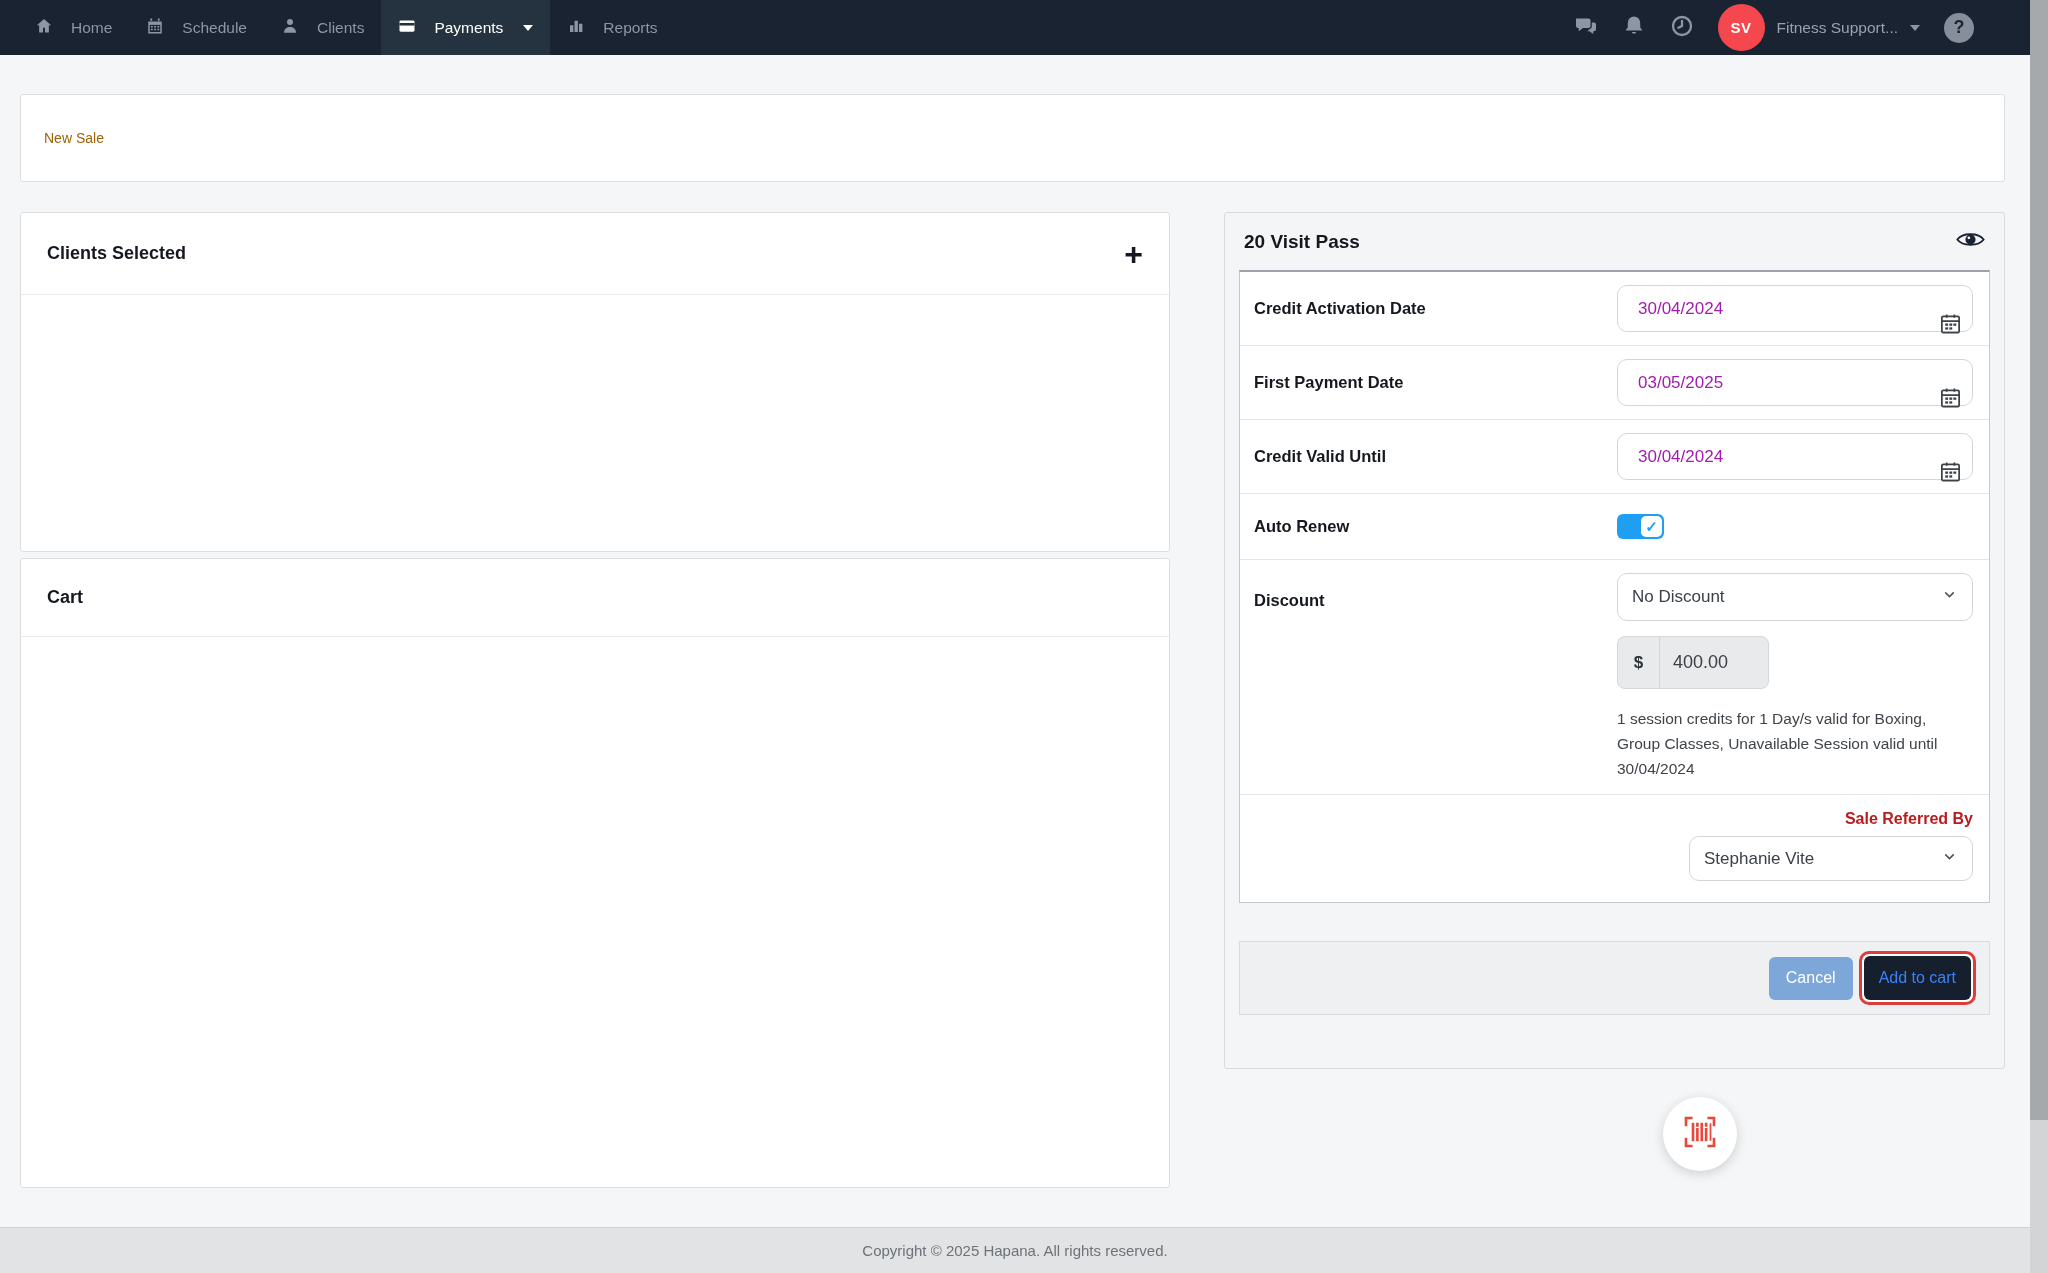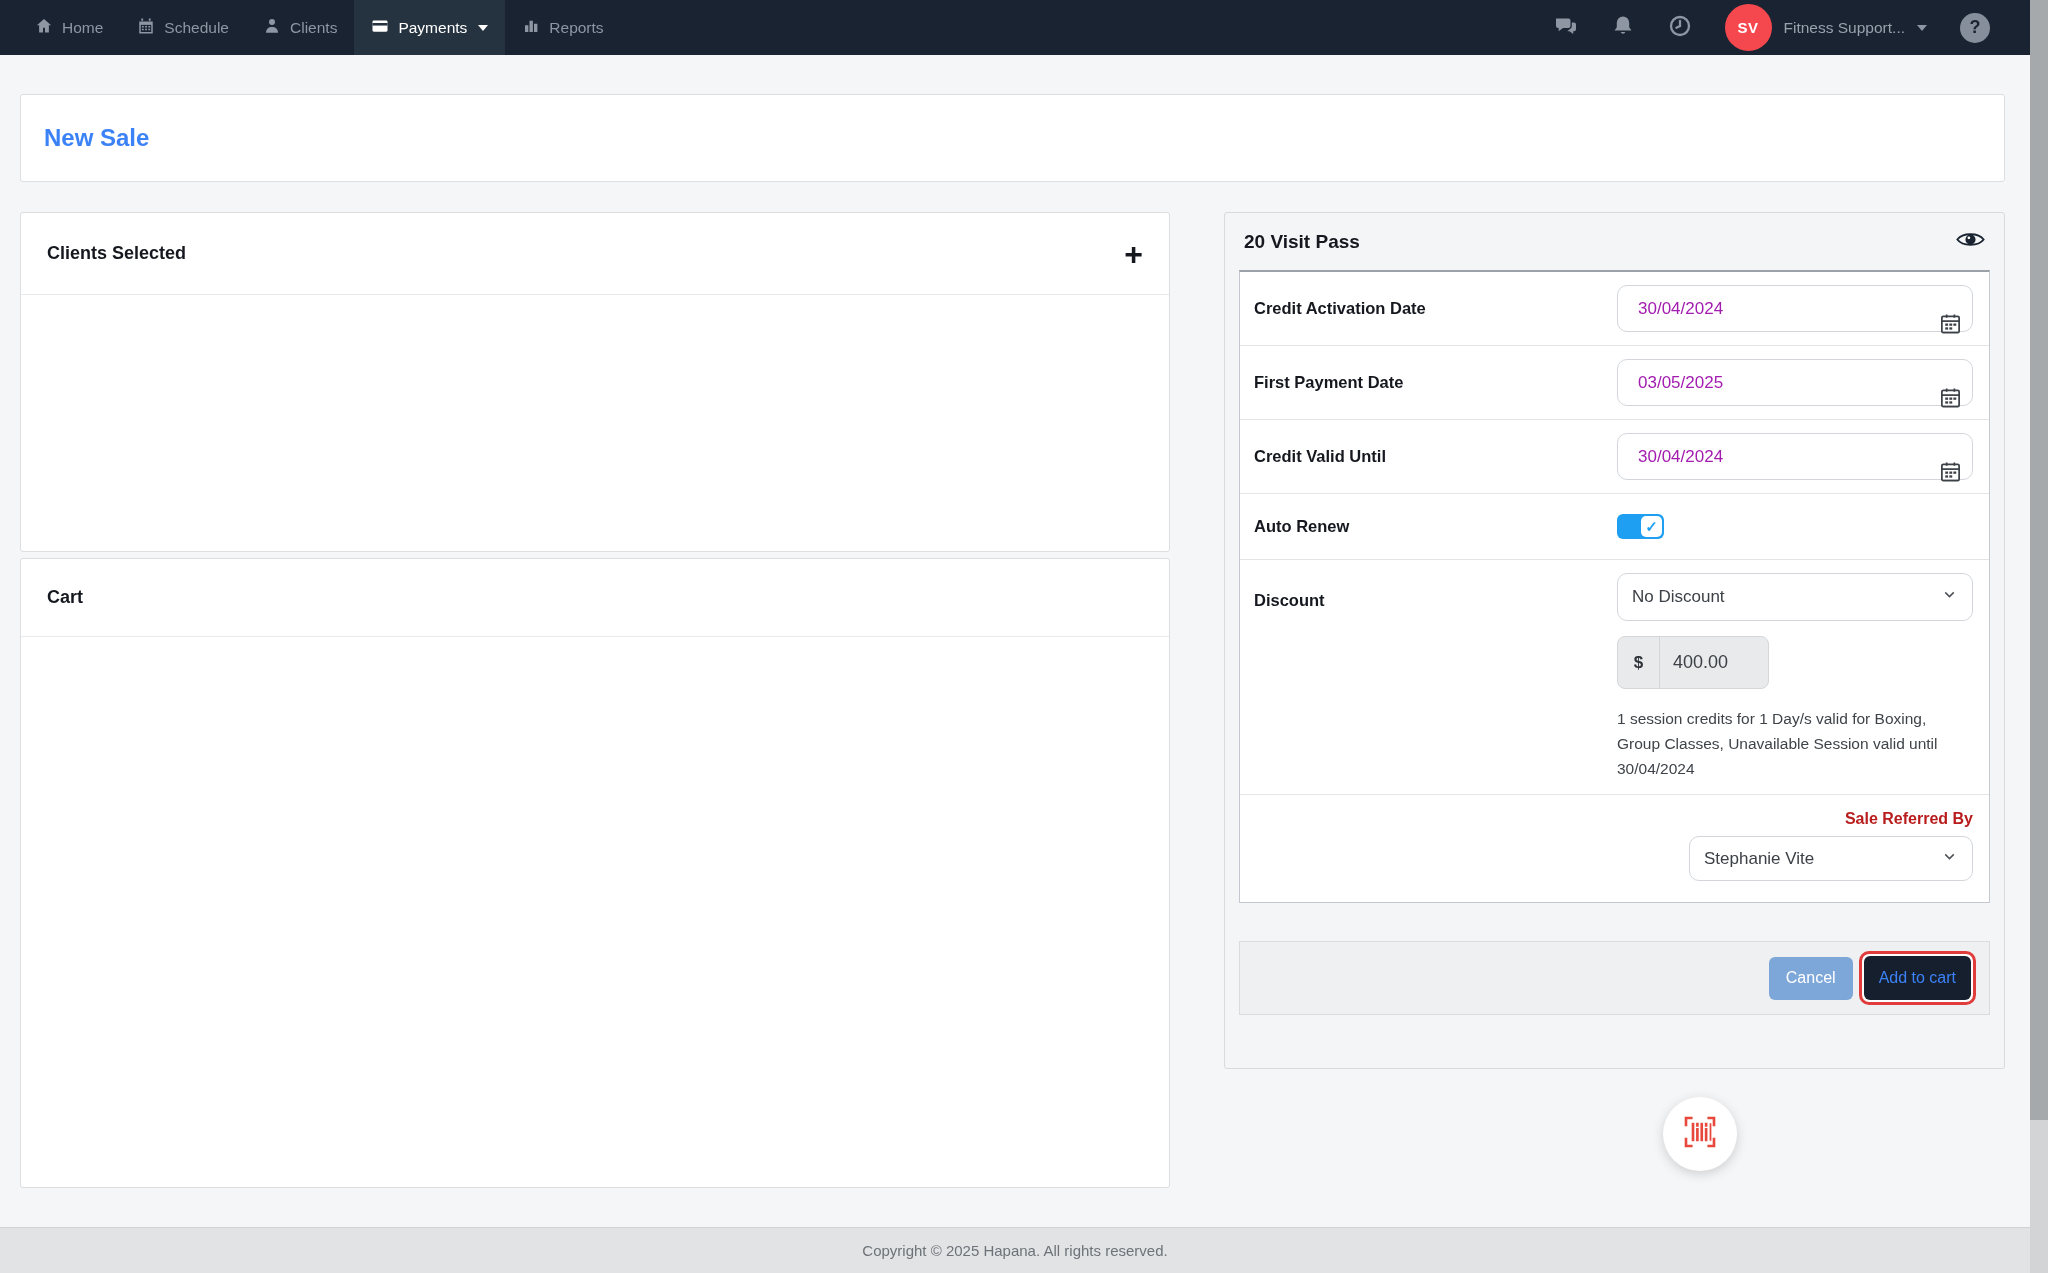--- a/index.html
+++ b/index.html
@@ -6,37 +6,37 @@
   html,body { margin:0; padding:0; }
   body { font-family:"Liberation Sans", sans-serif; background:#f5f6f7; }
   .page { position:relative; width:2048px; height:1273px; overflow:hidden; background:#f5f6f7; display:flex; flex-direction:column; }
 
   
   .scrollbar { position:absolute; right:0; top:0; width:18px; height:1273px; background:#d2d4d6; z-index:50; }
   .scrollbar .thumb { position:absolute; top:0; left:0; width:18px; height:1120px; background:#a5a9ac; }
 
   
   .nav { width:2030px; height:55px; background:#1a2331; display:flex; align-items:stretch; padding-left:18px; flex:0 0 auto; }
-  .nav-item { display:flex; align-items:center; gap:9px; padding:0 17px; color:#8e96a3; font-size:15.5px; cursor:pointer; }
+  .nav-item { display:flex; align-items:center; gap:18px; padding:0 17px; color:#8e96a3; font-size:15.5px; cursor:pointer; }
   .nav-item svg { width:18px; height:18px; flex:0 0 auto; }
   .nav-item.active { background:#25323f; color:#ffffff; }
   .caret { display:inline-block; width:0; height:0; border-left:5px solid transparent; border-right:5px solid transparent; border-top:6px solid currentColor; margin-left:2px; }
-  .nav-right { margin-left:auto; display:flex; align-items:center; gap:33px; padding-right:40px;text-align:center; }
+  .nav-right { margin-left:auto; display:flex; align-items:center; gap:24px; padding-right:56px;text-align:center; }
   .icon-btn { color:#8e96a3; display:flex; align-items:center; }
   .icon-btn svg { width:24px; height:24px; }
   .user-chip { display:flex; align-items:center; gap:12px; color:#99a1ad; font-size:15.5px; }
   .avatar { width:47px; height:47px; border-radius:50%; background:#f5484e; color:#fff; font-weight:700; font-size:15px; display:flex; align-items:center; justify-content:center; letter-spacing:.5px; }
   .user-caret { width:0; height:0; border-left:5px solid transparent; border-right:5px solid transparent; border-top:6px solid #8e96a3; }
   .help-circle { width:30px; height:30px; border-radius:50%; background:#858e9a; color:#1a2331; font-weight:700; font-size:18px; display:flex; align-items:center; justify-content:center; }
 
   
   .main { width:2030px; flex:1 1 auto; padding:39px 25px 0 20px; }
   .card { background:#fff; border:1px solid #dcdee0; border-radius:3px; }
   .title-card { height:88px; display:flex; align-items:center; padding-left:23px; margin-bottom:30px; }
-  .page-title { font-size:24px; font-weight:700; color:#3b82f6; }
+  .page-title { font-size:14px; font-weight:400; color:#a16207; }
 
   .cols { display:flex; gap:54px; align-items:flex-start; }
   .left-col { width:1150px; display:flex; flex-direction:column; gap:6px; }
   .cart-card { height:630px; }
   .card-header { display:flex; align-items:center; padding:0 26px; border-bottom:1px solid #e8eaec; font-size:18px; font-weight:700; color:#15181f; }
   .cart-card .card-header { height:78px; }
   .clients-card { height:340px; }
   .clients-card .card-header { height:82px; justify-content:space-between; }
   .plus-btn { font-size:32px; font-weight:700; color:#15181f; line-height:1; cursor:pointer; }
 

